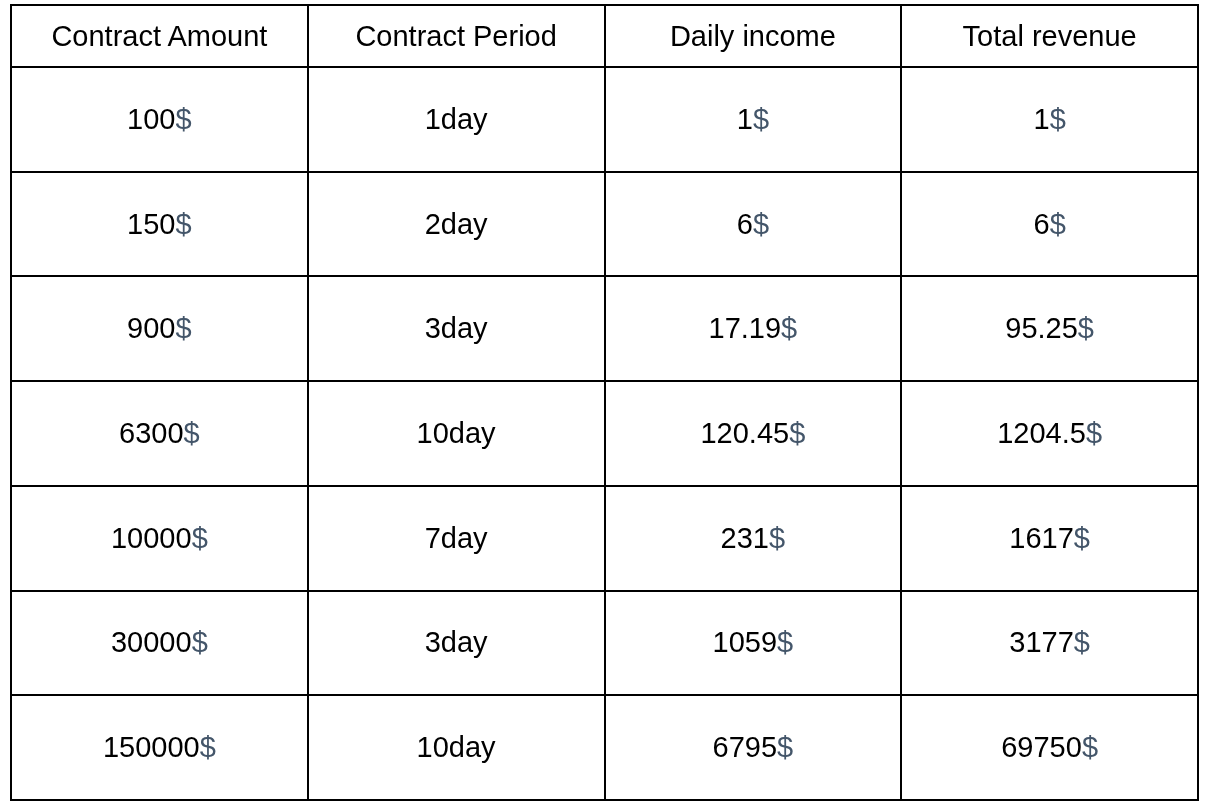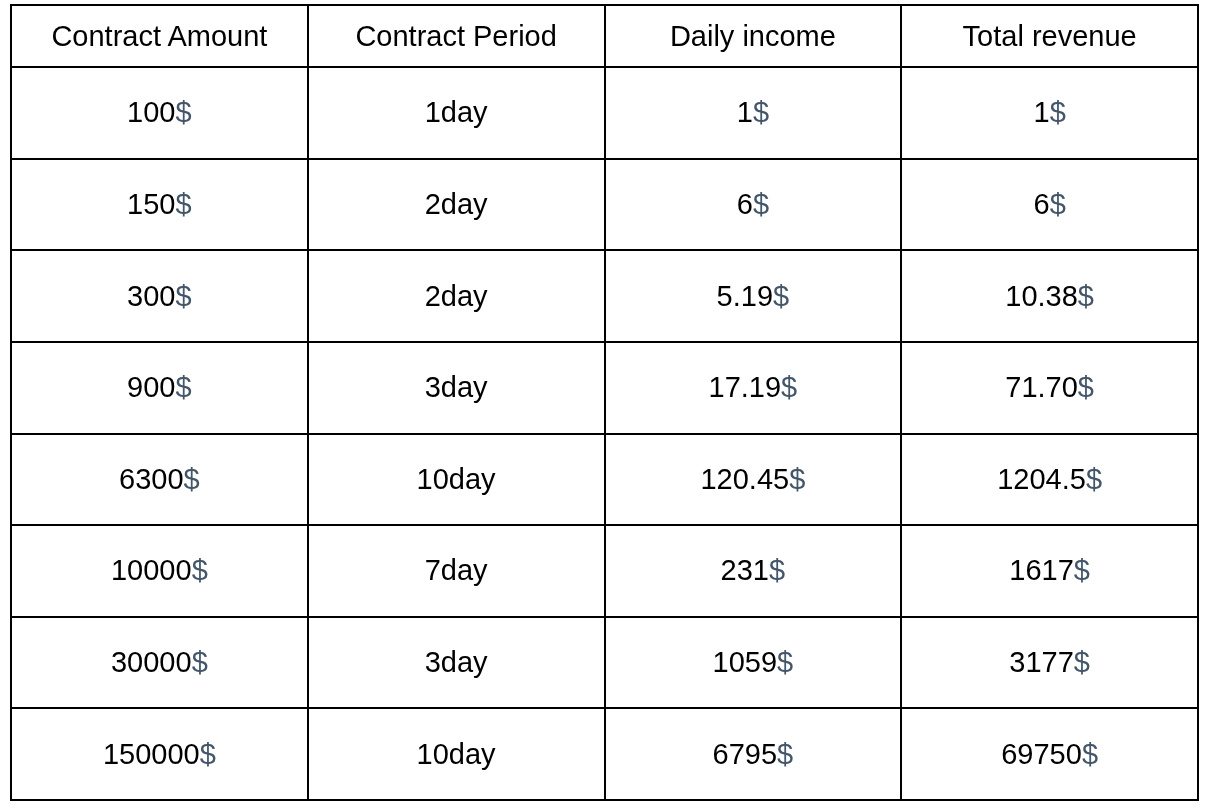--- a/index.html
+++ b/index.html
@@ -61,30 +61,24 @@
           <td><span>1</span><span class="currency">$</span></td>
           <td><span>1</span><span class="currency">$</span></td>
         </tr>
         <tr>
           <td><span>150</span><span class="currency">$</span></td>
           <td><span>2day</span></td>
           <td><span>6</span><span class="currency">$</span></td>
           <td><span>6</span><span class="currency">$</span></td>
         </tr>
         <tr>
-          <td><span>300</span><span class="currency">$</span></td>
-          <td><span>2day</span></td>
-          <td><span>5.19</span><span class="currency">$</span></td>
-          <td><span>10.38</span><span class="currency">$</span></td>
-        </tr>
-        <tr>
           <td><span>900</span><span class="currency">$</span></td>
           <td><span>3day</span></td>
           <td><span>17.19</span><span class="currency">$</span></td>
-          <td><span>71.70</span><span class="currency">$</span></td>
+          <td><span>95.25</span><span class="currency">$</span></td>
         </tr>
         <tr>
           <td><span>6300</span><span class="currency">$</span></td>
           <td><span>10day</span></td>
           <td><span>120.45</span><span class="currency">$</span></td>
           <td><span>1204.5</span><span class="currency">$</span></td>
         </tr>
         <tr>
           <td><span>10000</span><span class="currency">$</span></td>
           <td><span>7day</span></td>

